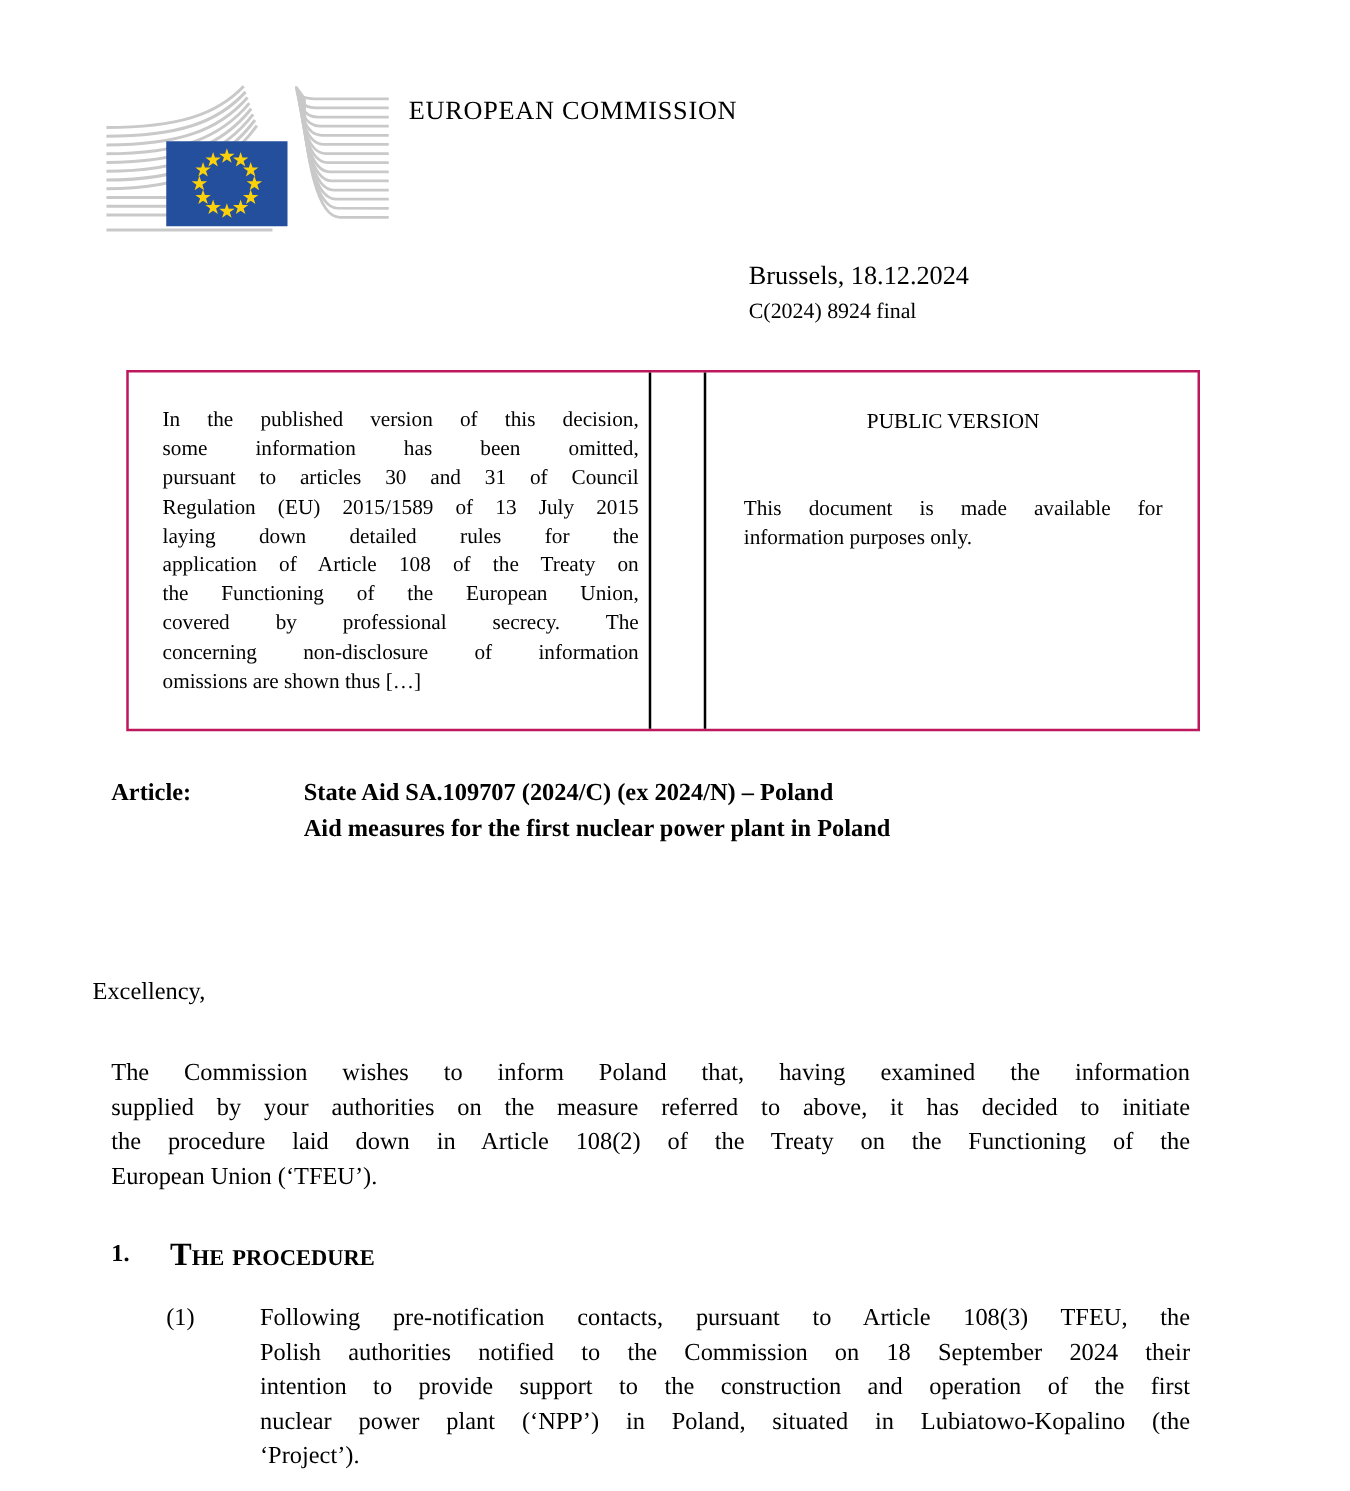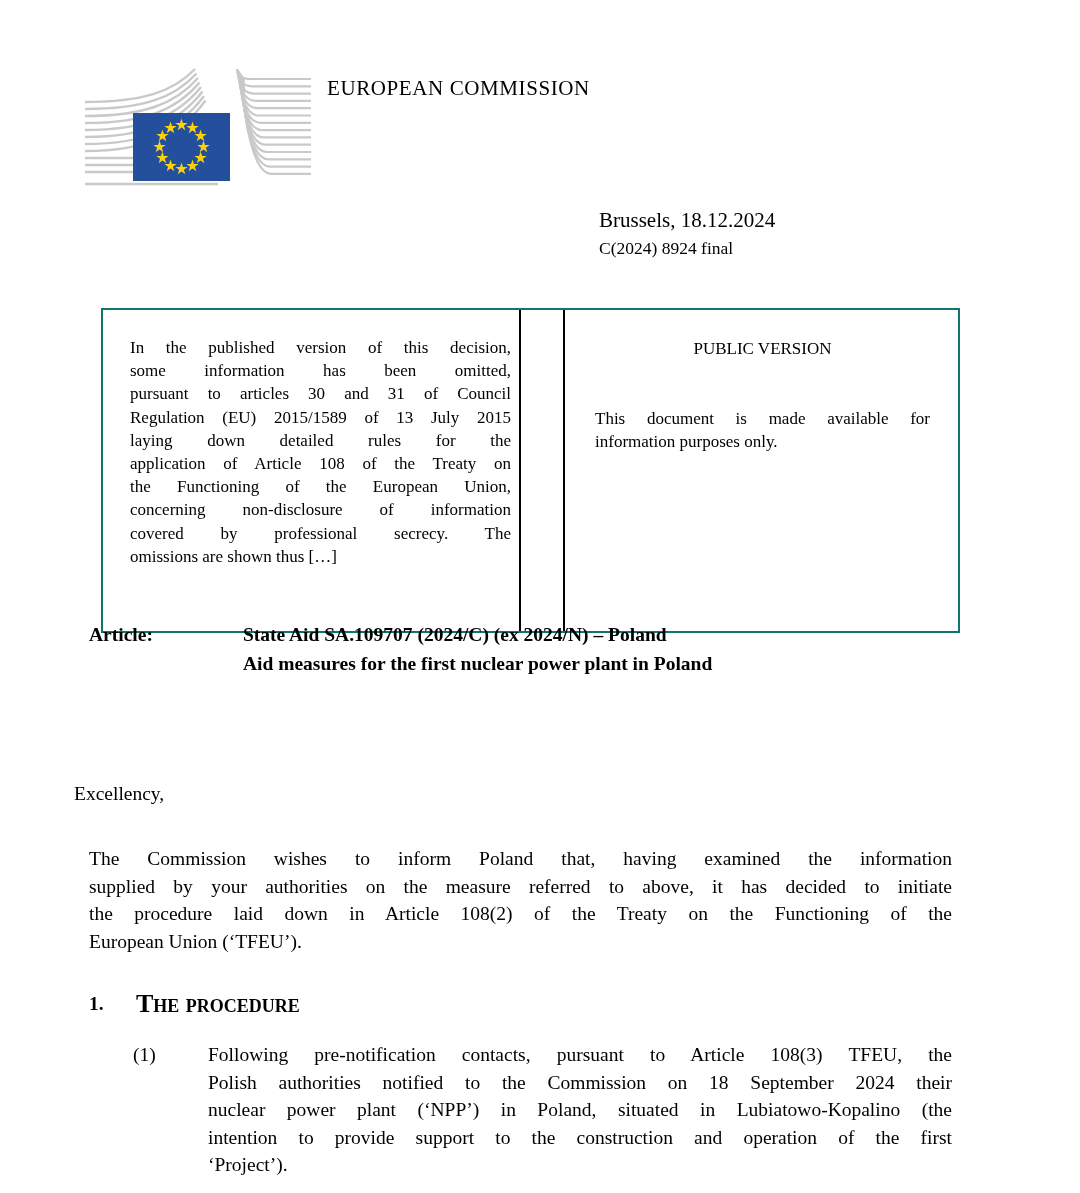--- a/index.html
+++ b/index.html
@@ -14,22 +14,22 @@
   .logo { position:absolute; left:85px; top:65px; width:230px; height:130px; }
   .ec-title {
     position:absolute; left:327px; top:76px;
     font-size:21px; letter-spacing:0.6px; white-space:nowrap;
   }
   .place-date { position:absolute; left:599px; top:208px; font-size:21px; white-space:nowrap; }
   .reference  { position:absolute; left:599px; top:238px; font-size:17.5px; white-space:nowrap; }
 
   
   .notice-table {
-    position:absolute; left:101px; top:296px; width:859px; height:325px;
-    display:flex; border:2px solid #0f766e;margin-top:12px;
+    position:absolute; left:101px; top:296px; width:859px; height:289px;
+    display:flex; border:2px solid #be185d;
   }
   .cell-left  { width:418px; border-right:2px solid #000; padding:26px 8px 0 27px; }
   .cell-mid   { width:44px;  border-right:2px solid #000; }
   .cell-right { flex:1; padding:27px 28px 0 30px; }
   .cell-left  { font-size:17px; line-height:23.2px; }
   .cell-right { font-size:17px; line-height:23.2px; }
   .pv-title { text-align:center; }
   .right-par { margin-top:47px; }
   .jl  { text-align:justify; text-align-last:justify; text-justify:inter-word; }
   .jll { text-align:left; }
@@ -126,22 +126,22 @@
 
   <div class="notice-table">
     <div class="cell-left">
       <div class="jl">In the published version of this decision,</div>
       <div class="jl">some information has been omitted,</div>
       <div class="jl">pursuant to articles 30 and 31 of Council</div>
       <div class="jl">Regulation (EU) 2015/1589 of 13 July 2015</div>
       <div class="jl">laying down detailed rules for the</div>
       <div class="jl">application of Article 108 of the Treaty on</div>
       <div class="jl">the Functioning of the European Union,</div>
+      <div class="jl">covered by professional secrecy. The</div>
       <div class="jl">concerning non-disclosure of information</div>
-      <div class="jl">covered by professional secrecy. The</div>
       <div class="jll">omissions are shown thus […]</div>
     </div>
     <div class="cell-mid"></div>
     <div class="cell-right">
       <div class="pv-title">PUBLIC VERSION</div>
       <div class="right-par">
         <div class="jl">This document is made available for</div>
         <div class="jll">information purposes only.</div>
       </div>
     </div>
@@ -168,20 +168,20 @@
     <span class="section-num">1.</span>
     <span class="section-title">The procedure</span>
   </div>
 
   <div class="items">
     <div class="item">
       <div class="item-marker">(1)</div>
       <div>
         <div class="jl">Following pre-notification contacts, pursuant to Article 108(3) TFEU, the</div>
         <div class="jl">Polish authorities notified to the Commission on 18 September 2024 their</div>
+        <div class="jl">intention to provide support to the construction and operation of the first</div>
         <div class="jl">nuclear power plant (‘NPP’) in Poland, situated in Lubiatowo-Kopalino (the</div>
-        <div class="jl">intention to provide support to the construction and operation of the first</div>
         <div class="jll">‘Project’).</div>
       </div>
     </div>
   </div>
 
 </div>
 
 </body></html>

